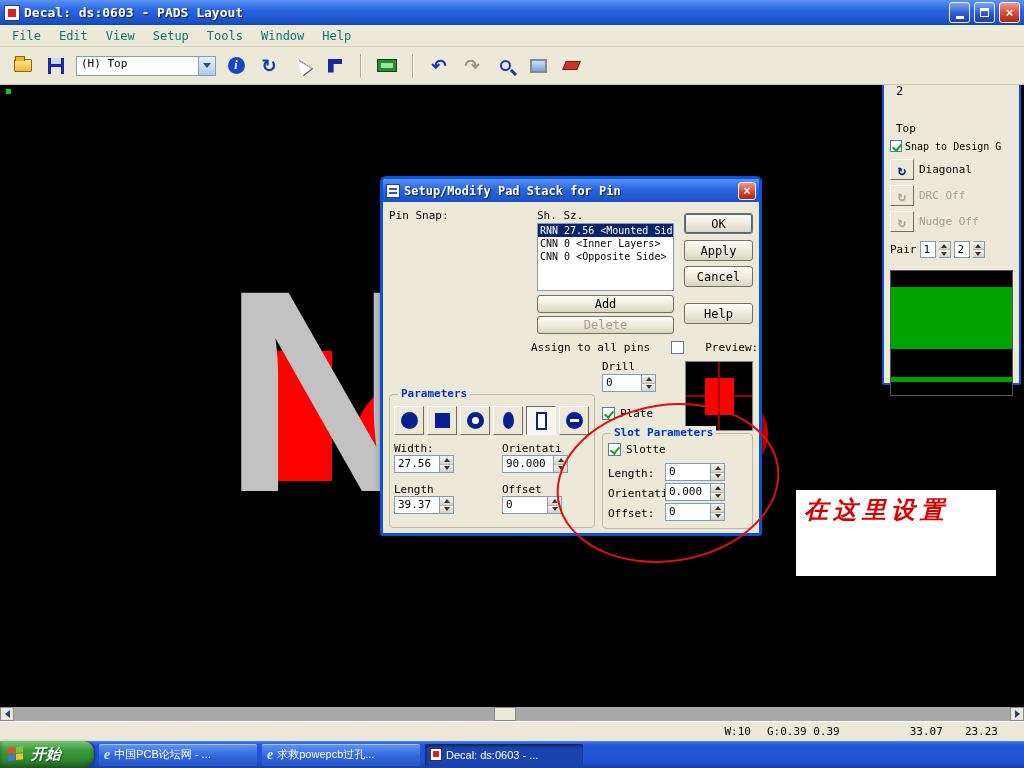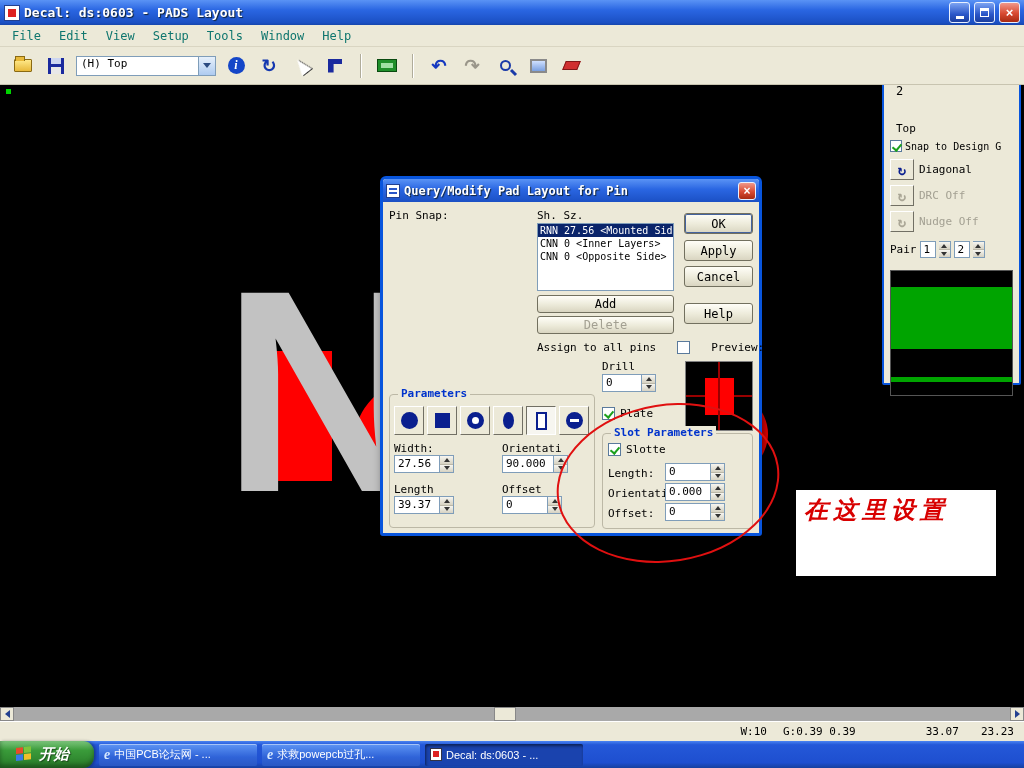--- a/index.html
+++ b/index.html
@@ -117,21 +117,21 @@
 
 .hscroll{position:absolute;left:0;top:707px;width:1024px;height:14px;background:#a9a9a9;z-index:40}
 .scroll-arrow{position:absolute;top:0;width:14px;height:14px;background:#ece9d8;border:1px solid #888;display:flex;align-items:center;justify-content:center}
 .scroll-arrow.left{left:0}.scroll-arrow.right{right:0}
 .scroll-arrow.left::after{content:"";border-top:4px solid transparent;border-bottom:4px solid transparent;border-right:5px solid #23408f}
 .scroll-arrow.right::after{content:"";border-top:4px solid transparent;border-bottom:4px solid transparent;border-left:5px solid #23408f}
 .scroll-thumb{position:absolute;left:494px;top:0;width:22px;height:14px;background:#ece9d8;border:1px solid #888}
 .statusbar{position:absolute;left:0;top:721px;width:1024px;height:20px;background:#ece9d8;z-index:40;display:flex;align-items:center;font-family:"DejaVu Sans Mono",monospace;font-size:11px;border-top:1px solid #fff;color:#000}
 .sb-sp{flex:1}
 .taskbar{position:absolute;left:0;top:741px;width:1024px;height:27px;z-index:40;display:flex;align-items:center;background:linear-gradient(180deg,#4a84f2 0%,#2458d8 14%,#1e4fd0 80%,#16409f 100%)}
-.start-btn{height:27px;width:94px;background:linear-gradient(180deg,#7cc57c 0%,#3a9b3a 35%,#2b7f2b 90%);border-radius:0 11px 11px 0;display:flex;align-items:center;gap:6px;padding-left:16px;color:#fff;font-weight:bold;font-style:italic;font-size:15px;box-shadow:inset 0 -3px 5px rgba(0,0,0,.35),2px 0 3px rgba(0,0,0,.3);text-shadow:1px 1px 1px #1a4a1a}
+.start-btn{height:27px;width:94px;background:linear-gradient(180deg,#7cc57c 0%,#3a9b3a 35%,#2b7f2b 90%);border-radius:0 11px 11px 0;display:flex;align-items:center;gap:6px;padding-left:8px;color:#fff;font-weight:bold;font-style:italic;font-size:15px;box-shadow:inset 0 -3px 5px rgba(0,0,0,.35),2px 0 3px rgba(0,0,0,.3);text-shadow:1px 1px 1px #1a4a1a}
 .winflag{width:17px;height:15px;display:grid;grid-template-columns:7px 7px;grid-template-rows:6px 6px;gap:1px;transform:skewY(-6deg)}
 .winflag span{display:block}
 .wf-r{background:#e84a2a}.wf-g{background:#7ec43a}.wf-b{background:#3a7ae8}.wf-y{background:#f0c02a}
 .task{height:22px;width:158px;margin-left:5px;background:linear-gradient(#5e95f4,#2f63d8 60%,#2a58c4);border-radius:2px;display:flex;align-items:center;gap:4px;padding:0 5px;color:#fff;font-size:11px;box-shadow:inset 0 1px 0 rgba(255,255,255,.45)}
 .task.active{background:#1a43ae;box-shadow:inset 1px 2px 3px rgba(0,0,0,.5)}
 .task-label{white-space:nowrap;overflow:hidden;text-overflow:ellipsis}
 .ie-ic{color:#d6e8ff;font-weight:bold;font-style:italic;font-size:14px;font-family:"Liberation Serif",serif;flex:none;line-height:1}
 .doc-ic{width:12px;height:13px;background:#fff;border:1px solid #334;position:relative;flex:none}
 .doc-ic::after{content:"";position:absolute;left:2px;top:2px;width:6px;height:6px;background:#d22}
 .tray{margin-left:auto;height:27px;display:flex;align-items:center;gap:6px;padding:0 9px 0 10px;background:linear-gradient(180deg,#3a77e8,#1a4ecc 70%,#16409f);border-left:2px solid #5a8af0;color:#fff}
@@ -217,21 +217,21 @@
   <div class="canvas">
     <span class="origin-dot"></span>
     <div class="pad-ring"></div>
     <div class="pad-rect"></div>
     <div class="decal-letter">N</div>
   </div>
 
   <div class="dialog">
     <div class="dlg-title">
       <span class="dlg-icon"></span>
-      <span class="dlg-title-text">Query/Modify Pad Layout for Pin</span>
+      <span class="dlg-title-text">Setup/Modify Pad Stack for Pin</span>
       <span class="winbtn small btn-close">
           <span>×</span>
         </span>
     </div>
     <div class="dlg-body">
 
       <span class="dlbl" style="left:6px;top:7px">Pin Snap:</span>
 
       <span class="dlbl" style="left:154px;top:7px">Sh. Sz.</span>
       <div class="listbox" style="left:154px;top:21px;width:137px;height:68px">
@@ -240,21 +240,21 @@
         <div class="listrow">CNN 0 &lt;Opposite Side&gt;</div>
       </div>
 
       <div class="btn default" style="left:301px;top:11px;width:69px;height:21px">OK</div>
       <div class="btn" style="left:301px;top:38px;width:69px;height:21px">Apply</div>
       <div class="btn" style="left:301px;top:64px;width:69px;height:21px">Cancel</div>
       <div class="btn" style="left:154px;top:93px;width:137px;height:18px">Add</div>
       <div class="btn disabled" style="left:154px;top:114px;width:137px;height:18px">Delete</div>
       <div class="btn" style="left:301px;top:101px;width:69px;height:21px">Help</div>
 
-      <div class="hrow" style="left:154px;top:139px;gap:21px">
+      <div class="hrow" style="left:148px;top:139px;gap:21px">
         <span>Assign to all pins</span>
         <span class="cb"></span>
         <span>Preview:</span>
       </div>
 
       <span class="dlbl" style="left:219px;top:158px">Drill</span>
       <div class="fieldwrap" style="left:219px;top:172px">
         <span class="field" style="width:40px">0</span>
         <span class="spinner">
             <span class="spin up"></span>
@@ -429,21 +429,21 @@
     <span class="scroll-arrow left"></span>
     <span class="scroll-thumb"></span>
     <span class="scroll-arrow right"></span>
   </div>
 
   <div class="statusbar">
     <span class="sb-sp"></span>
     <span style="margin-right:16px">W:10</span>
     <span style="margin-right:70px">G:0.39 0.39</span>
     <span style="margin-right:22px">33.07</span>
-    <span style="margin-right:10px">23.23</span>
+    <span style="margin-right:26px">23.23</span>
   </div>
 
   <div class="taskbar">
     <div class="start-btn">
       <span class="winflag">
           <span class="wf-r"></span>
           <span class="wf-g"></span>
           <span class="wf-b"></span>
           <span class="wf-y"></span>
         </span>

